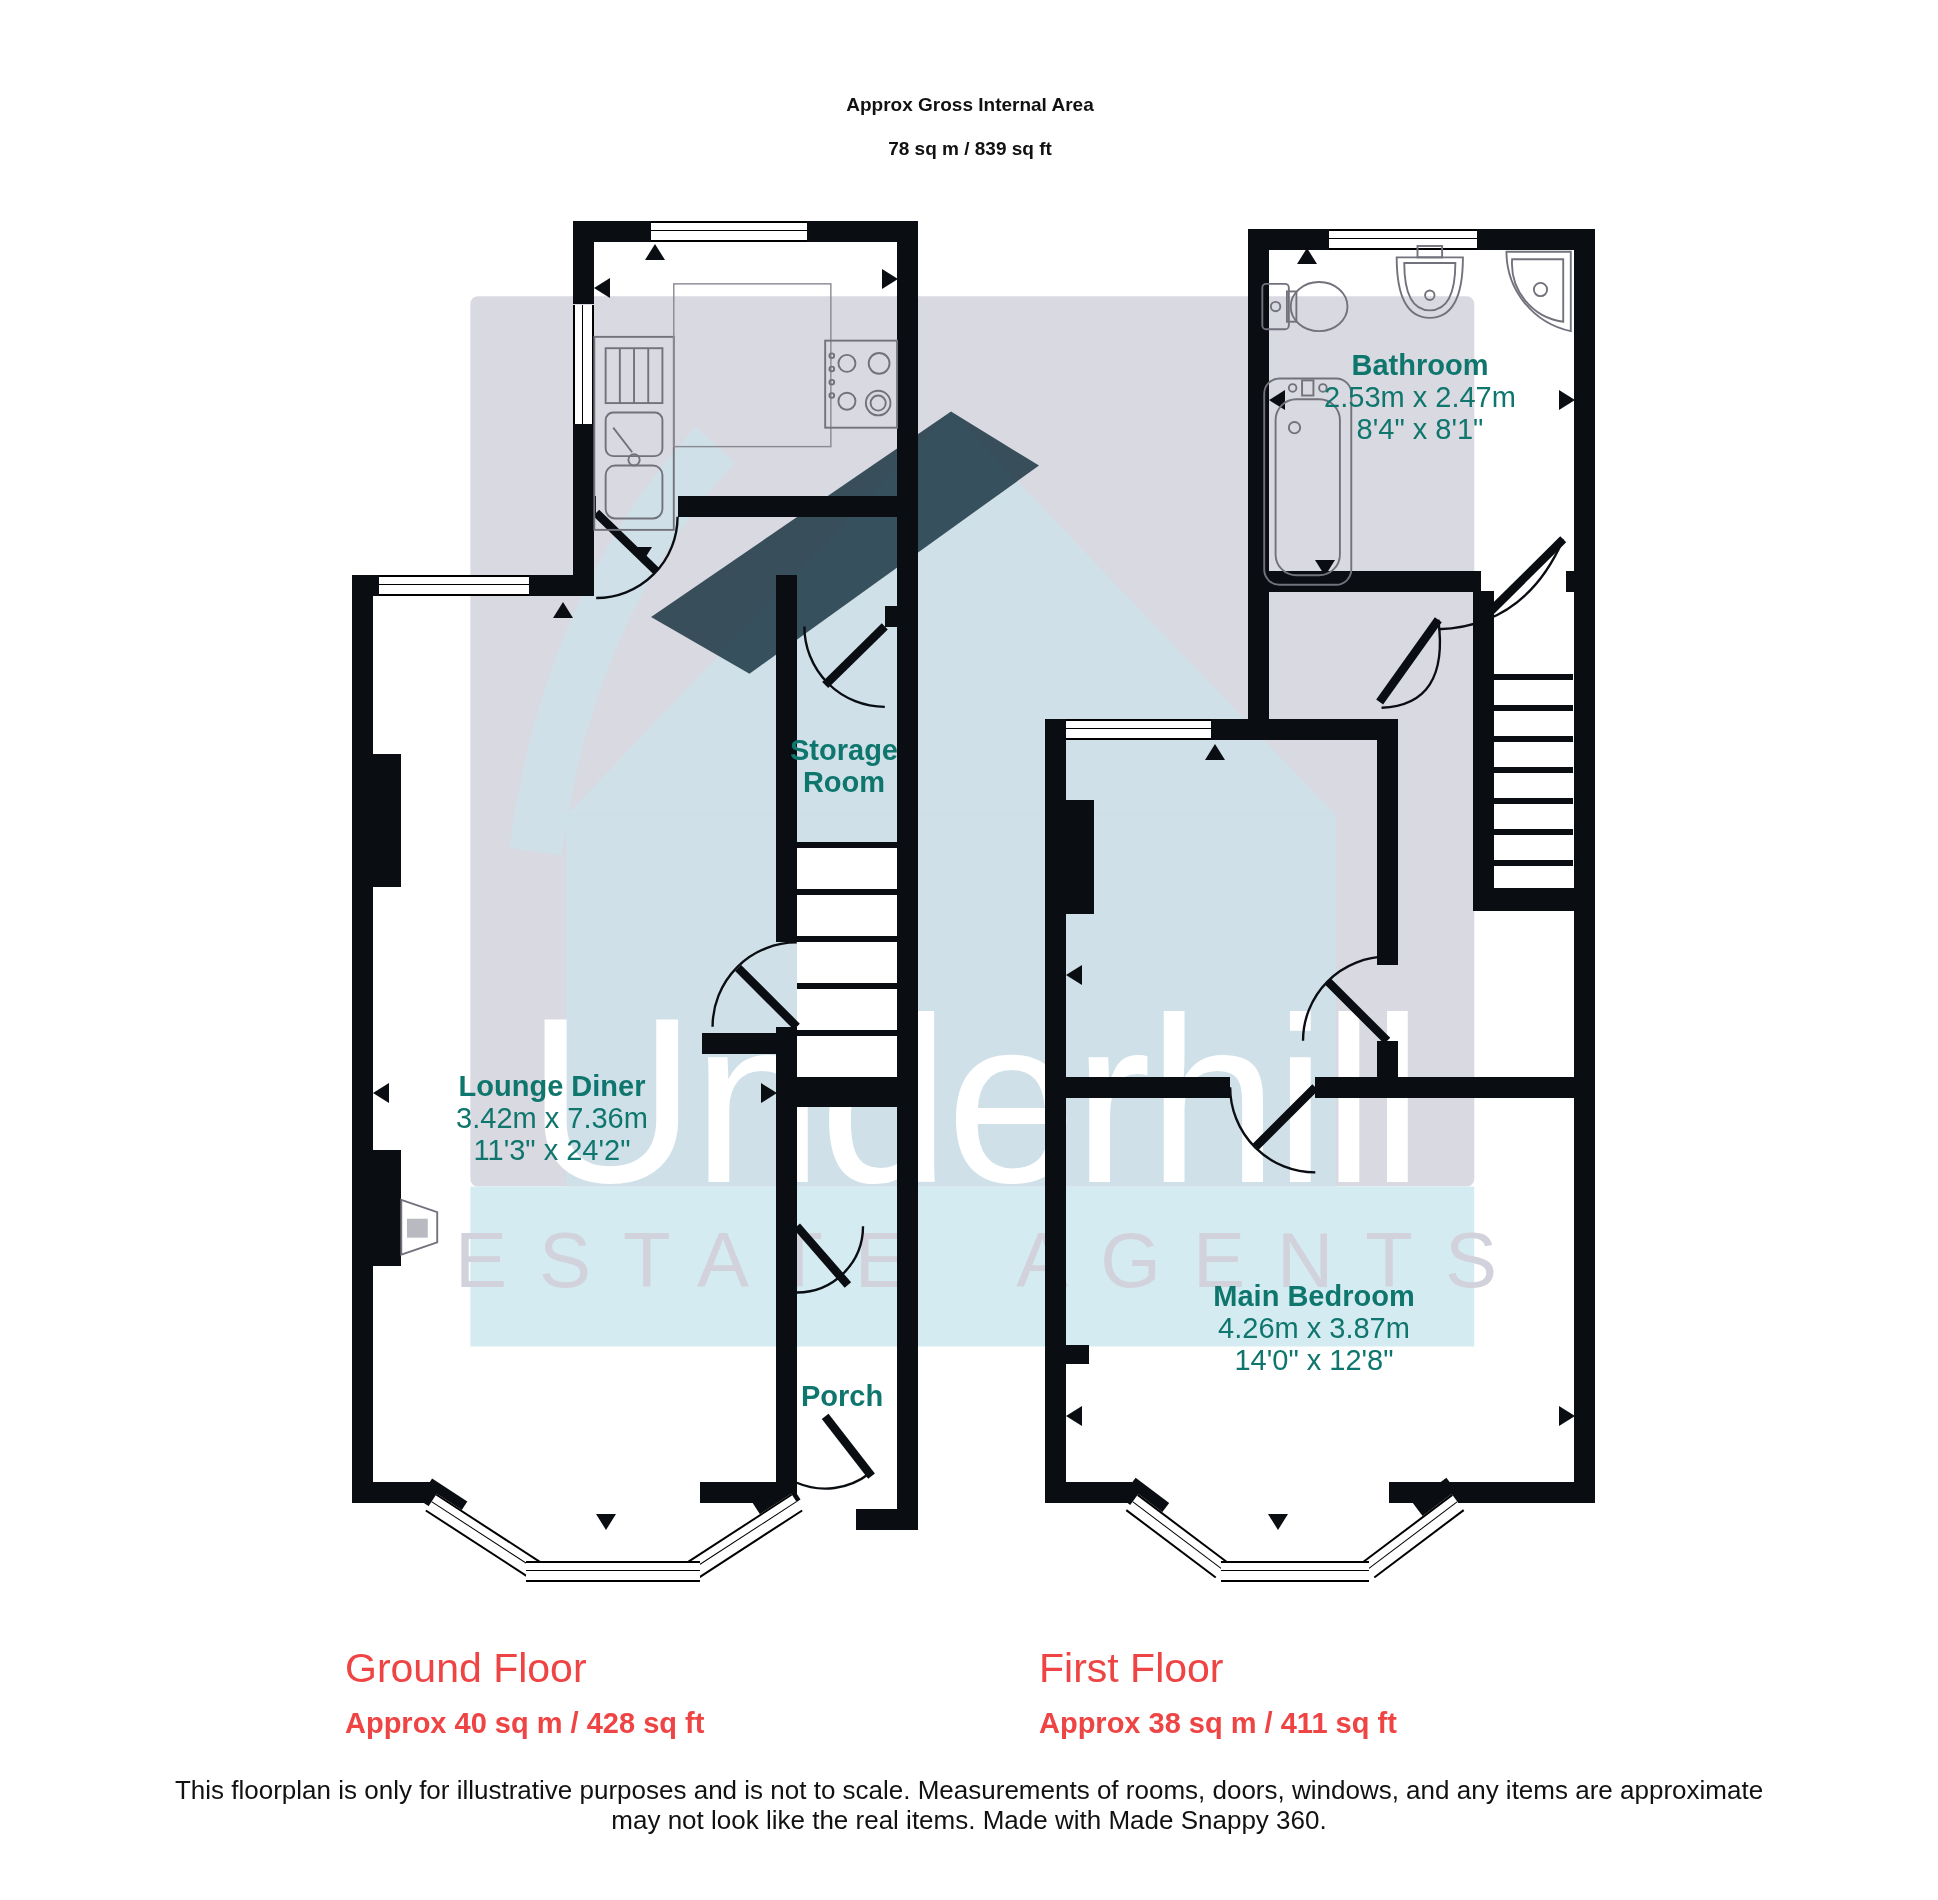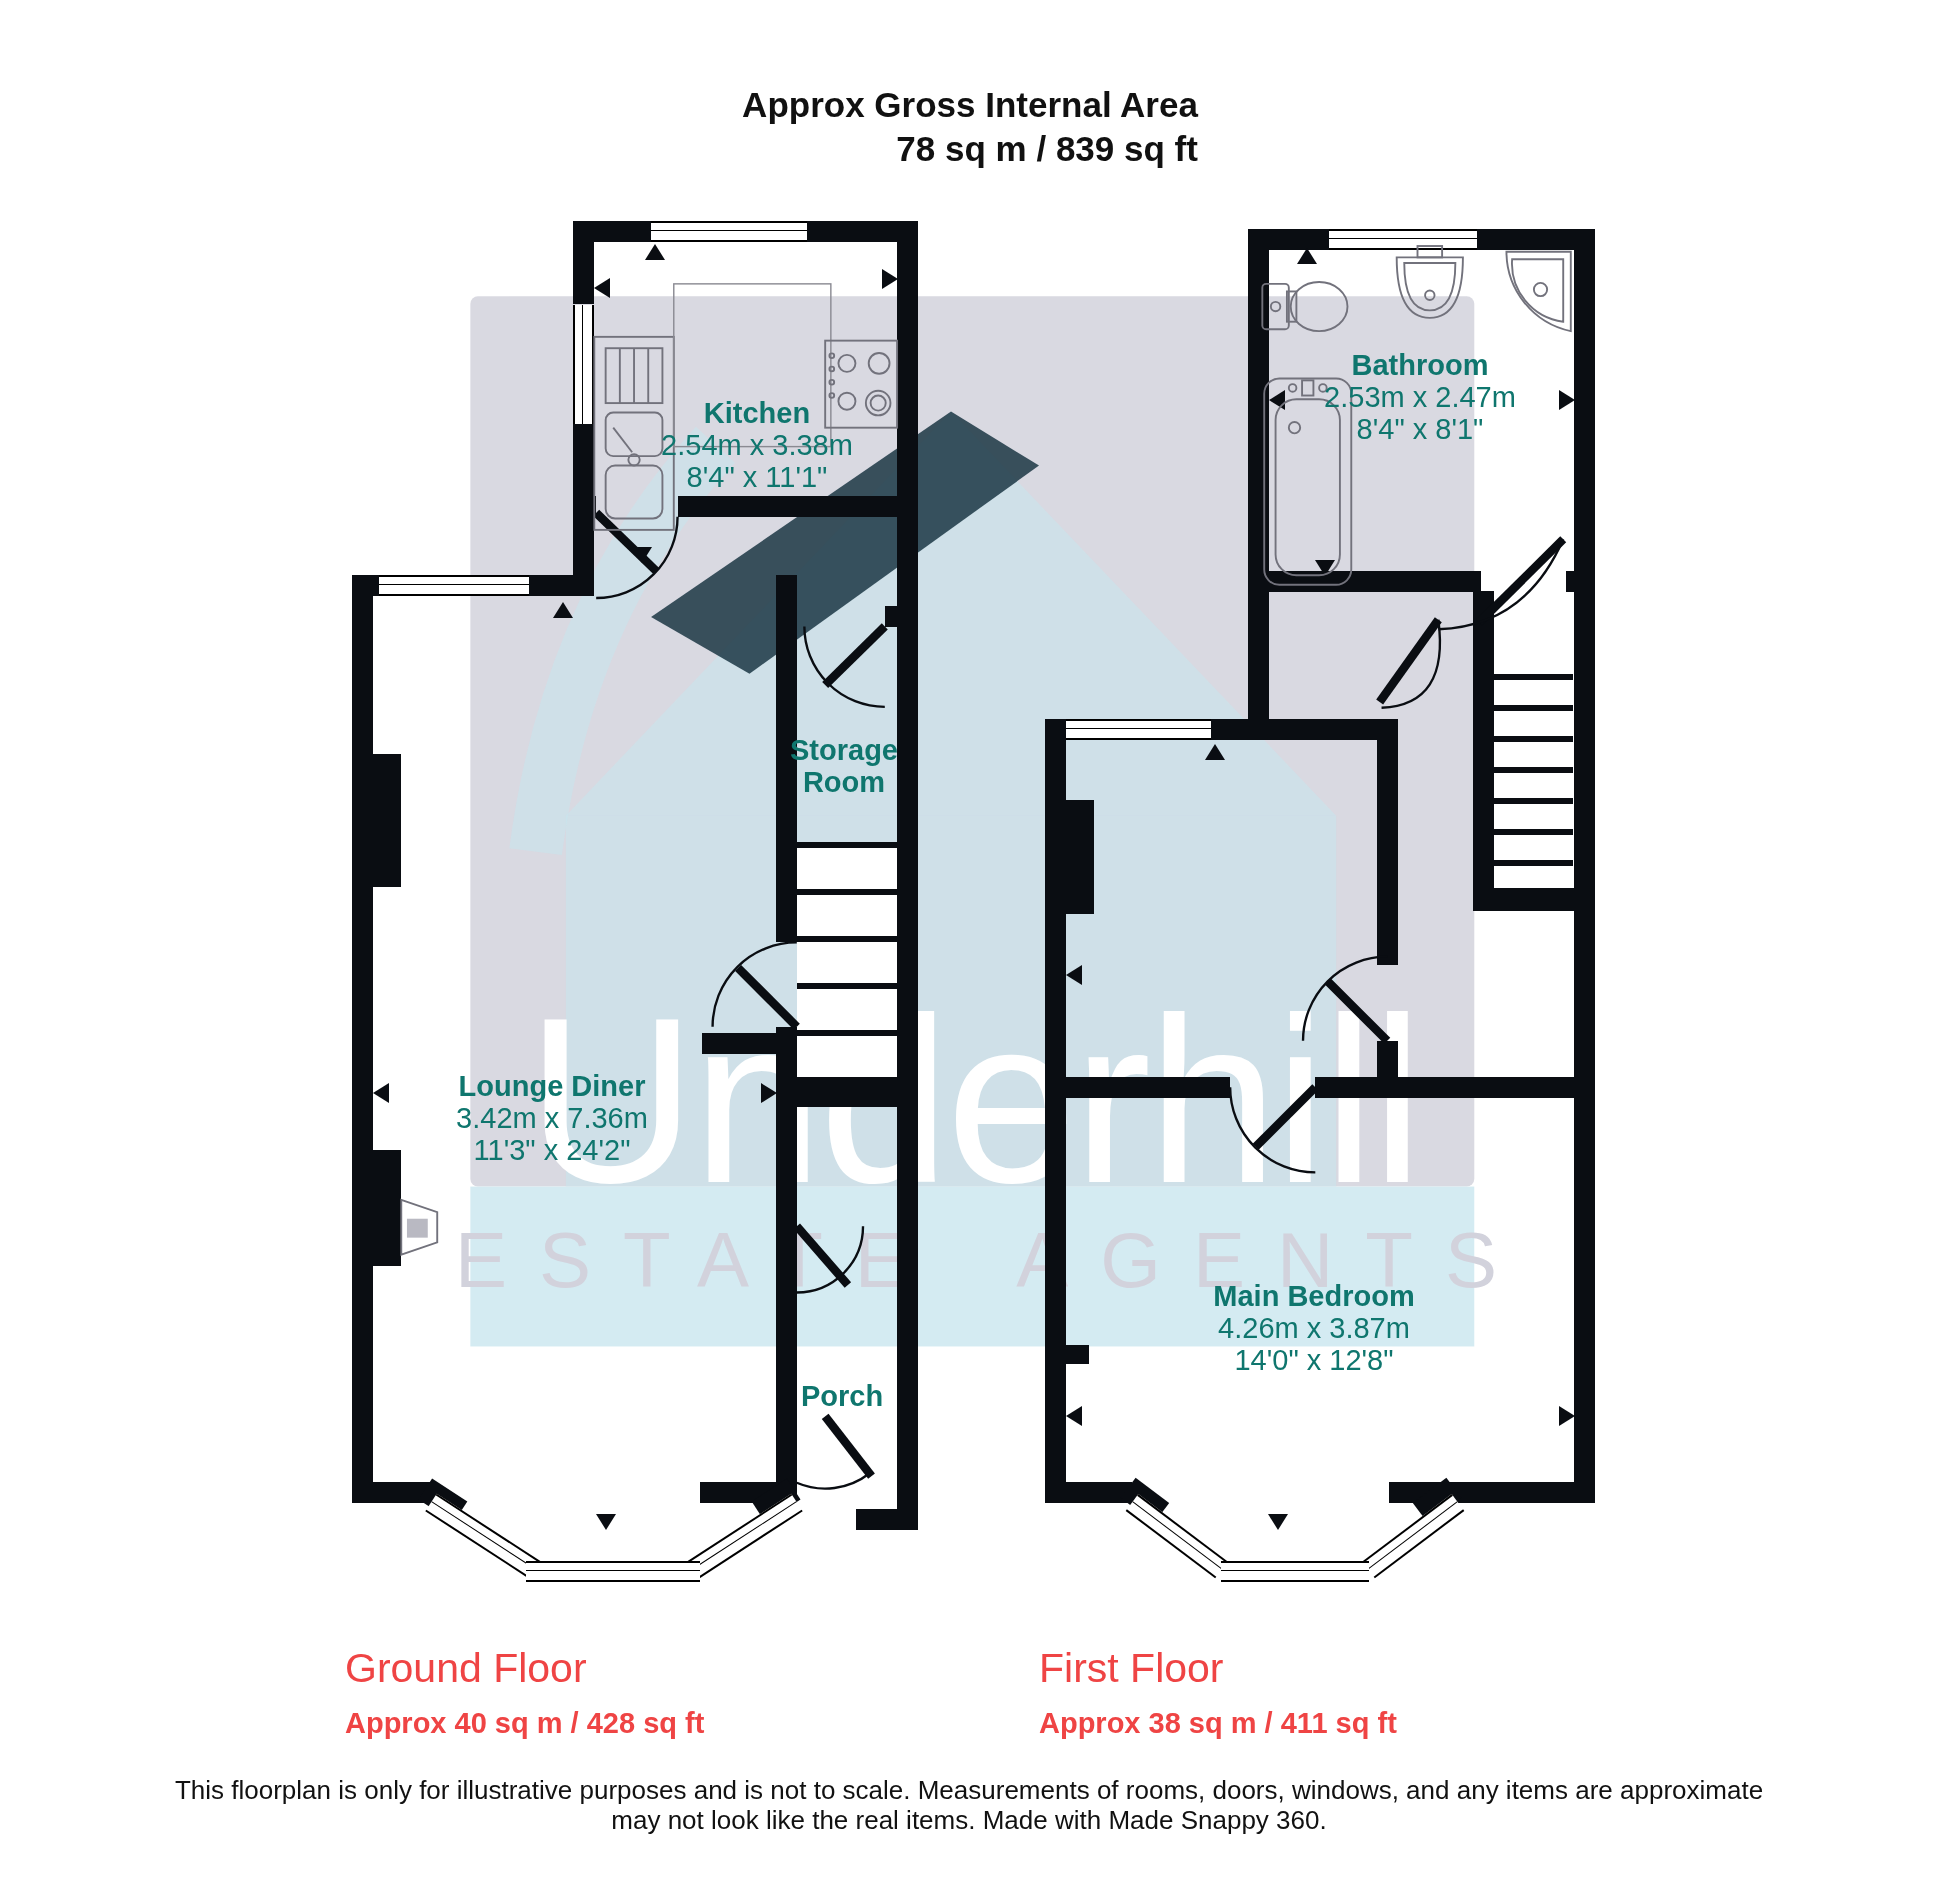--- a/index.html
+++ b/index.html
@@ -12,22 +12,22 @@
   .winv::after{content:"";position:absolute;top:0;bottom:0;left:6.6px;width:1.9px;background:#000;}
   .tri{position:absolute;width:0;height:0;}
   .tri-up{border-left:10.4px solid transparent;border-right:10.4px solid transparent;border-bottom:16px solid #0a0d12;}
   .tri-down{border-left:10.4px solid transparent;border-right:10.4px solid transparent;border-top:16px solid #0a0d12;}
   .tri-left{border-top:10.4px solid transparent;border-bottom:10.4px solid transparent;border-right:16px solid #0a0d12;}
   .tri-right{border-top:10.4px solid transparent;border-bottom:10.4px solid transparent;border-left:16px solid #0a0d12;}
   .rlabel{position:absolute;transform:translateX(-50%);text-align:center;color:#0f766e;
           font-size:29px;line-height:32px;white-space:nowrap;z-index:6;}
   .rlabel .rn{font-weight:700;}
   .stairs{position:absolute;}
-  .toplabel{position:absolute;left:970px;transform:translateX(-50%);text-align:right;
-            font-weight:700;font-size:35px;line-height:44px;color:#111;z-index:6;white-space:nowrap;}
+  .toplabel{position:absolute;left:970px;transform:translateX(-50%);text-align:center;
+            font-weight:700;font-size:19px;line-height:44px;color:#111;z-index:6;white-space:nowrap;}
   .floorlabel{position:absolute;color:#ef4444;z-index:6;white-space:nowrap;}
   .floorlabel .fn{font-size:41px;font-weight:400;}
   .floorlabel .fa{font-size:29px;font-weight:700;margin-top:15px;}
   .disc{position:absolute;left:969px;transform:translateX(-50%);text-align:center;
         font-size:26px;line-height:30px;color:#111;z-index:6;white-space:nowrap;}
   .wm-brand{position:absolute;left:973px;top:965px;transform:translateX(-50%);
             font-size:235px;font-weight:400;letter-spacing:-3.8px;color:#ffffff;z-index:1;white-space:nowrap;}
   .wm-tag{position:absolute;left:992px;top:1215px;transform:translateX(-50%);
           font-size:78px;font-weight:400;letter-spacing:32px;word-spacing:28px;color:#d2d2dc;z-index:1;white-space:nowrap;}
   .wmsvg,.fixsvg{position:absolute;left:0;top:0;}
@@ -212,25 +212,20 @@
         <rect x="1336" y="400" width="92" height="218" rx="16"></rect>
         <rect x="1348" y="422" width="68" height="186" rx="22"></rect>
         <circle cx="1366" cy="410" r="4"></circle>
           <circle cx="1398" cy="410" r="4"></circle>
         <rect x="1376" y="402" width="12" height="16"></rect>
         <circle cx="1368" cy="452" r="6"></circle>
       </g>
     </g>
   </svg>
 
-  <div class="rlabel" style="left:757px;top:397px;">
-    <div class="rn">Kitchen</div>
-    <div>2.54m x 3.38m</div>
-    <div>8'4" x 11'1"</div>
-  </div>
   <div class="rlabel" style="left:844px;top:734px;">
     <div class="rn">Storage</div>
     <div class="rn">Room</div>
   </div>
   <div class="rlabel" style="left:552px;top:1070px;">
     <div class="rn">Lounge Diner</div>
     <div>3.42m x 7.36m</div>
     <div>11'3" x 24'2"</div>
   </div>
   <div class="rlabel" style="left:842px;top:1380px;">

